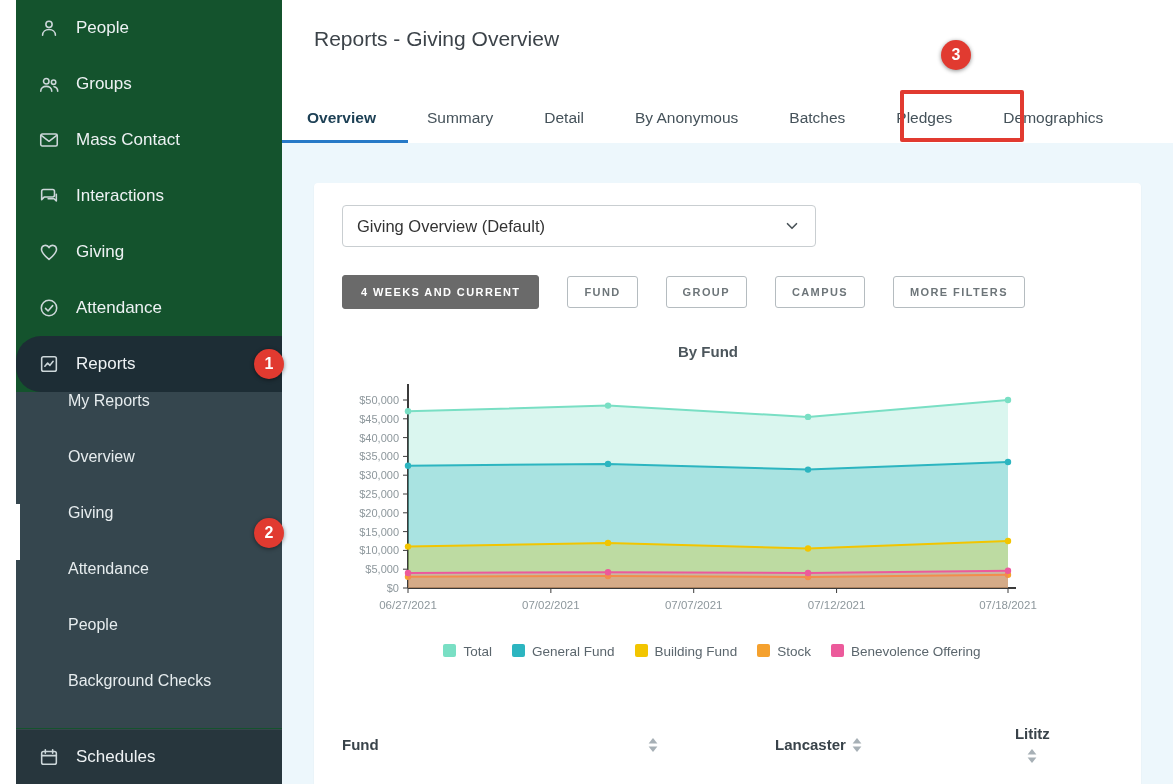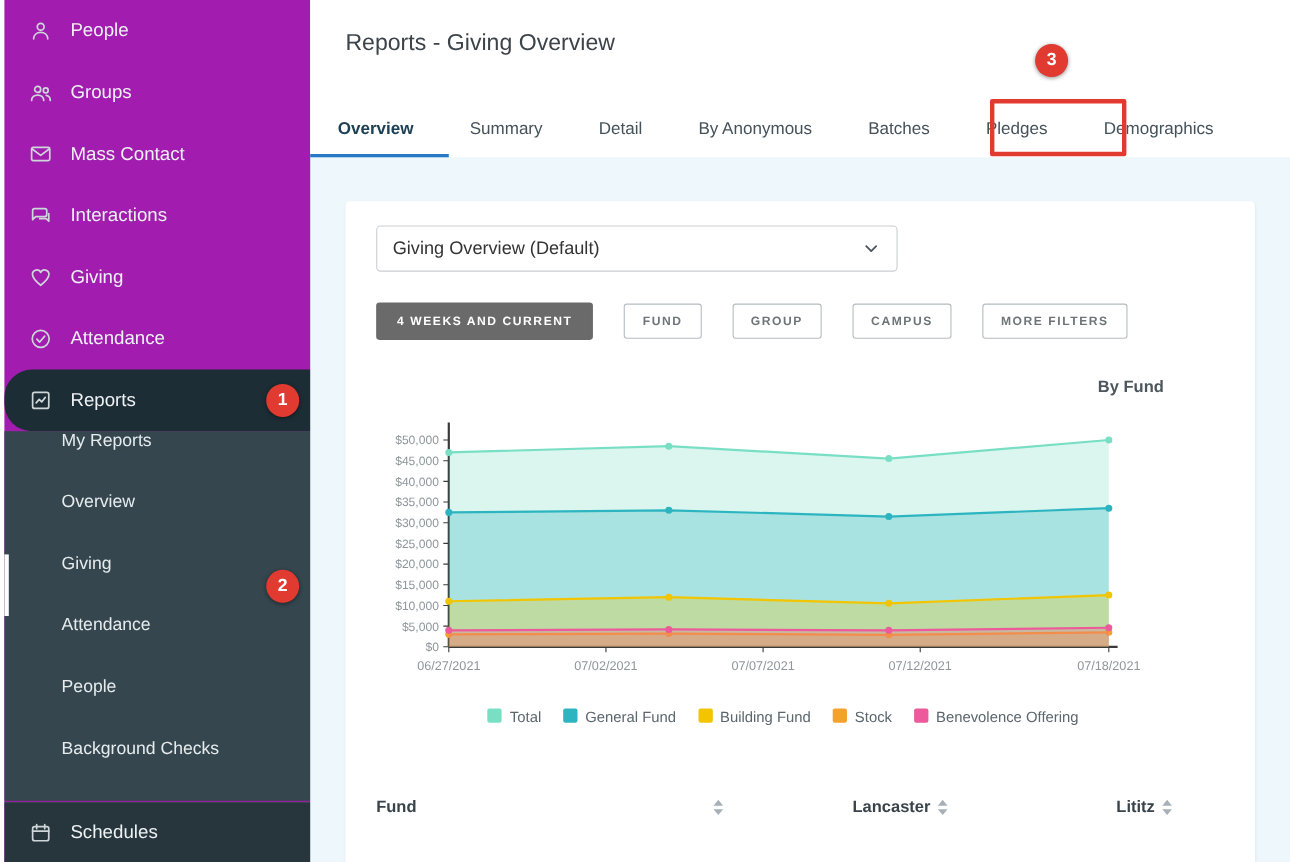--- a/index.html
+++ b/index.html
@@ -1,20 +1,20 @@
 <!DOCTYPE html>
 <html><head>
 <meta charset="utf-8">
 <style>
   html,body{width:1173px;height:784px;margin:0;overflow:hidden;font-family:"Liberation Sans",sans-serif;background:#fff;}
   *{box-sizing:border-box;}
   svg{font-family:inherit;}
 
   
-  .sidebar{position:absolute;left:4px;top:0;width:334px;height:784px;background:#a21caf;}
+  .sidebar{position:absolute;left:16px;top:0;width:334px;height:784px;background:#14532d;}
   .side-item{height:56px;display:flex;align-items:center;padding:0 22px;color:#eef2f4;font-size:17px;cursor:pointer;}
   .side-item.active{background:#1d2d35;border-radius:25px;}
   .s-icon{width:22px;height:22px;margin-right:16px;display:flex;align-items:center;justify-content:center;flex:none;}
   .s-label{flex:1;}
   .s-chev{width:16px;height:16px;display:flex;align-items:center;margin-left:8px;}
   .submenu{background:#35464e;}
   .sub-item{height:56px;display:flex;padding-left:52px;color:#e6ecee;font-size:16px;cursor:pointer;}
   .sub-item.active{border-left:4px solid #ffffff;padding-left:48px;}
   .side-bottom{position:absolute;bottom:0;left:0;right:0;height:55px;background:#27363d;border-top:1px solid rgba(255,255,255,0.08);display:flex;align-items:center;padding:0 22px;color:#eef2f4;font-size:17px;cursor:pointer;}
 
@@ -31,32 +31,32 @@
   .card{margin:40px 32px;background:#fff;border-radius:4px;box-shadow:0 1px 2px rgba(0,0,0,0.05);padding:22px 28px 60px 28px;min-height:640px;}
 
   .select{width:474px;height:42px;border:1px solid #c9ced1;border-radius:4px;display:flex;align-items:center;padding:0 14px;font-size:16.5px;color:#333;cursor:pointer;background:#fff;}
   .select .sv{flex:1;}
   .select .chev{display:flex;align-items:center;}
 
   .filter-row{display:flex;gap:28px;margin-top:28px;align-items:center;}
   .fbtn{font-family:inherit;font-size:11px;font-weight:700;letter-spacing:1.4px;text-transform:uppercase;border-radius:3px;cursor:pointer;border:1px solid #b5bcc0;background:#fff;color:#6d7579;padding:9px 16px;}
   .fbtn.active{background:#6a6a6a;border:1px solid #6a6a6a;color:#fff;padding:10px 18px;}
 
-  .chart-title{margin-top:34px;width:700px;margin-left:16px;text-align:right;font-size:15px;font-weight:700;color:#4c565c;}
+  .chart-title{margin-top:34px;width:700px;margin-left:16px;text-align:center;font-size:15px;font-weight:700;color:#4c565c;}
   #chart-svg{display:block;margin-left:16px;margin-top:10px;}
 
   .legend{display:flex;justify-content:center;gap:20px;margin-top:14px;width:740px;margin-left:0;}
   .legend-item{display:flex;align-items:flex-start;font-size:13.5px;color:#5b666d;cursor:pointer;}
   .legend-swatch{width:13px;height:13px;border-radius:2px;margin-right:7px;flex:none;}
 
   .thead{display:flex;align-items:center;margin-top:66px;font-size:15px;font-weight:700;color:#39434a;}
   .th{display:flex;align-items:center;cursor:pointer;}
   .col-fund{width:316px;justify-content:space-between;}
   .col-lancaster{margin-left:117px;gap:6px;}
-  .col-lititz{margin-left:153px;gap:6px;}
+  .col-lititz{margin-left:153px;gap:6px;flex-direction:column;}
   .sort-icon{display:flex;align-items:center;}
 
   
   .anno-badge{position:absolute;width:30px;height:30px;border-radius:50%;background:#e13a30;color:#fff;font-size:16px;font-weight:700;display:flex;align-items:center;justify-content:center;box-shadow:0 1px 4px rgba(0,0,0,0.45);z-index:20;}
   .anno-box{position:absolute;left:618px;top:90px;width:124px;height:52px;border:4px solid #e13a30;border-radius:2px;z-index:19;}
   #badge1{left:238px;top:349px;}
   #badge2{left:238px;top:518px;}
   #badge3{left:659px;top:40px;}
 </style>
 </head>

